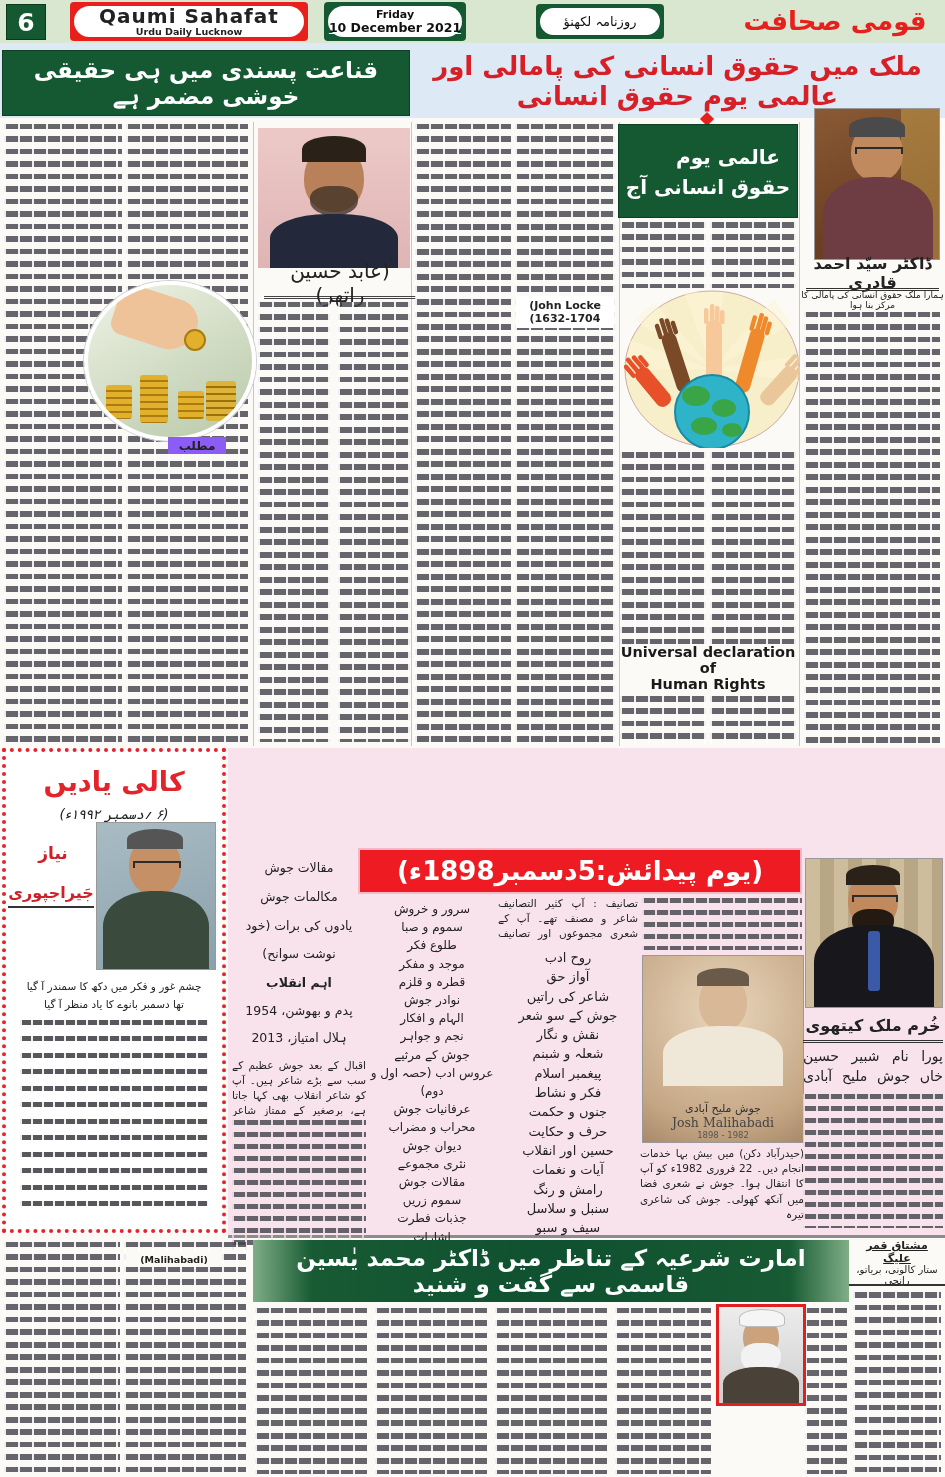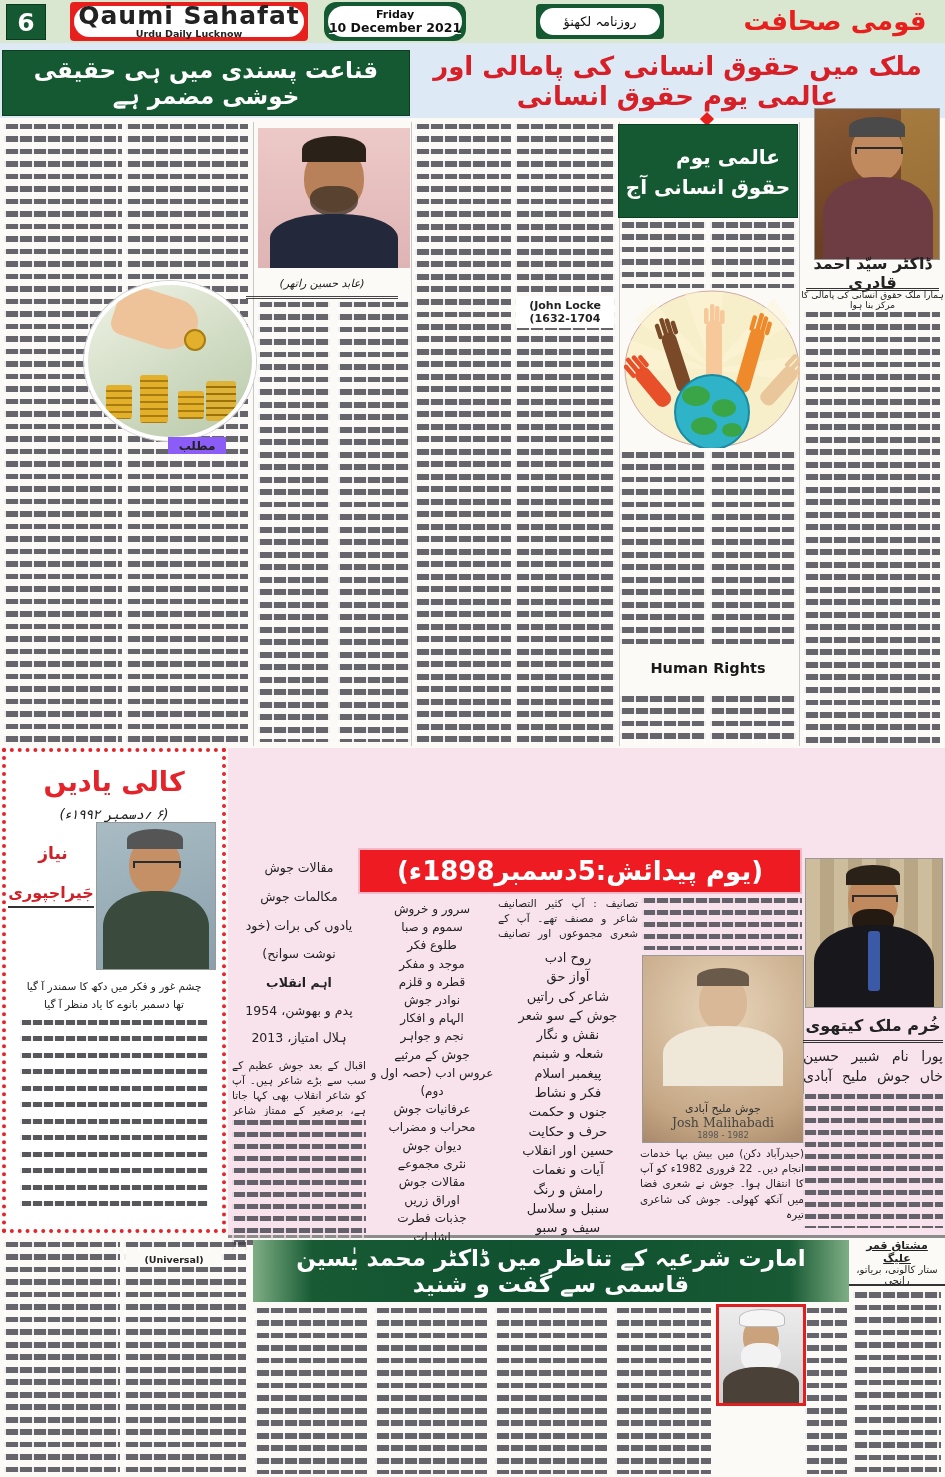--- a/index.html
+++ b/index.html
@@ -40,26 +40,26 @@
 </head>
 <body>
 
 <div class="page">
 
   <div class="abs" style="left:0;top:0;width:945px;height:43px;background:#d9e7d0;border-bottom:1px solid #b9cdb0;">
     <div class="abs ctr greenbox" style="left:6px;top:4px;width:38px;height:34px;font-size:25px;font-weight:800;border:1px solid #0a3a1e;">6</div>
 
     <div class="abs" style="left:70px;top:2px;width:238px;height:39px;background:#e8201d;border-radius:4px;">
       <div class="pill col">
-        <div style="font-size:25px;font-weight:800;letter-spacing:1px;line-height:1;">Qaumi Sahafat</div>
+        <div style="font-size:20px;font-weight:800;letter-spacing:1px;line-height:1;">Qaumi Sahafat</div>
         <div style="font-size:9.5px;font-weight:700;line-height:1.2;">Urdu Daily Lucknow</div>
       </div>
     </div>
 
-    <div class="abs greenbox" style="left:324px;top:2px;width:142px;height:39px;border-radius:12px;text-decoration:underline;">
+    <div class="abs greenbox" style="left:324px;top:2px;width:142px;height:39px;border-radius:4px;text-decoration:underline;">
       <div class="pill col">
         <div style="font-size:11px;font-weight:700;color:#111;line-height:1.1;">Friday</div>
         <div style="font-size:12.5px;font-weight:800;color:#111;line-height:1.1;">10 December 2021</div>
       </div>
     </div>
 
     <div class="abs greenbox" style="left:536px;top:4px;width:128px;height:35px;border-radius:4px;">
       <div class="pill ctr rtl" style="font-size:13px;color:#111;">روزنامہ لکھنؤ</div>
     </div>
 
@@ -88,21 +88,21 @@
   </div>
 
   <div class="abs ctr rtl" style="left:168px;top:437px;width:58px;height:17px;background:#8b5cf6;font-size:12px;font-weight:700;">مطلب</div>
 
   <div class="abs photo" style="left:258px;top:128px;width:152px;height:140px;background:linear-gradient(180deg,#ecc9c7,#dfb4b4);">
     <div class="head" style="left:46px;top:16px;width:60px;height:68px;background:#b9815a;"></div>
     <div class="hair" style="left:44px;top:8px;width:64px;height:26px;"></div>
     <div class="beard" style="left:52px;top:58px;width:48px;height:30px;background:#3a2d22;opacity:.75;"></div>
     <div class="torso" style="left:12px;top:86px;width:128px;height:54px;background:#23283a;"></div>
   </div>
-  <div class="abs ctr rtl" style="left:246px;top:270px;width:152px;height:26px;font-size:11px;border-bottom:3px double #444;font-style:italic;">(عابد حسین راتھر)</div>
+  <div class="abs ctr rtl" style="left:264px;top:270px;width:152px;height:26px;font-size:20px;border-bottom:3px double #444;">(عابد حسین راتھر)</div>
   <div class="abs sim" style="left:258px;top:302px;width:72px;height:440px;"></div>
   <div class="abs sim" style="left:338px;top:302px;width:72px;height:440px;"></div>
 
   <div class="abs sim" style="left:415px;top:124px;width:96px;height:620px;"></div>
   <div class="abs sim" style="left:515px;top:124px;width:100px;height:620px;"></div>
   <div class="abs col" style="left:516px;top:296px;width:98px;height:32px;background:#fff;font-size:11px;font-weight:600;">
     <div>(John Locke</div>
     <div>(1632-1704</div>
   </div>
 
@@ -168,20 +168,21 @@
         <ellipse cx="80" cy="136" rx="13" ry="9" fill="#3aa546"></ellipse>
         <ellipse cx="108" cy="140" rx="10" ry="7" fill="#3aa546"></ellipse>
       </g>
     </svg>
   </div>
 
   <div class="abs sim" style="left:620px;top:452px;width:86px;height:192px;"></div>
   <div class="abs sim" style="left:710px;top:452px;width:86px;height:192px;"></div>
 
   <div class="abs col" style="left:620px;top:646px;width:176px;height:44px;background:#fbfaf6;font-size:14.5px;font-weight:600;color:#1a1a1a;">
+    <div>Universal declaration of</div>
     <div>Human Rights</div>
   </div>
   <div class="abs sim" style="left:620px;top:696px;width:86px;height:48px;"></div>
   <div class="abs sim" style="left:710px;top:696px;width:86px;height:48px;"></div>
 
   <div class="abs photo" style="left:814px;top:108px;width:124px;height:150px;background:linear-gradient(160deg,#8a5a34,#6b3f22 70%);border:1px solid #999;">
     <div class="abs" style="left:86px;top:0;width:38px;height:150px;background:#caa24e;opacity:.5;"></div>
     <div class="head" style="left:36px;top:14px;width:52px;height:58px;background:#c08a5e;"></div>
     <div class="hair" style="left:34px;top:8px;width:56px;height:20px;background:#4a4a4a;"></div>
     <div class="glasses" style="left:40px;top:38px;width:44px;"></div>
@@ -237,21 +238,21 @@
         <div class="witem">نوادر جوش</div>
         <div class="witem">الہام و افکار</div>
         <div class="witem">نجم و جواہر</div>
         <div class="witem">جوش کے مرثیے</div>
         <div class="witem">عروس ادب (حصہ اول و دوم)</div>
         <div class="witem">عرفانیات جوش</div>
         <div class="witem">محراب و مضراب</div>
         <div class="witem">دیوان جوش</div>
         <div class="witem">نثری مجموعے</div>
         <div class="witem">مقالات جوش</div>
-        <div class="witem">اوراق زریں</div>
+        <div class="witem">سموم زریں</div>
         <div class="witem">جذبات فطرت</div>
         <div class="witem">اشارات</div>
       </div>
 
     <div class="abs rtl" style="left:270px;top:148px;width:140px;">
       <div class="small-ur" style="height:48px;overflow:hidden;">تصانیف : آپ کثیر التصانیف شاعر و مصنف تھے۔ آپ کے شعری مجموعوں اور تصانیف میں مندرجہ ذیل نام اہم ہیں۔</div>
       <div style="text-align:center;font-size:13px;line-height:19.3px;margin-top:4px;">
           <div class="witem">روح ادب</div>
           <div class="witem">آواز حق</div>
           <div class="witem">شاعر کی راتیں</div>
@@ -291,21 +292,21 @@
       <div class="torso" style="left:8px;top:66px;width:120px;height:82px;background:#17171c;"></div>
       <div class="abs" style="left:62px;top:72px;width:12px;height:60px;background:#3a5aa8;border-radius:3px;"></div>
     </div>
     <div class="abs ctr rtl" style="left:575px;top:262px;width:140px;height:30px;font-size:16px;font-weight:800;border-bottom:3px double #333;">خُرم ملک کیتھوی</div>
     <div class="abs small-ur rtl" style="left:575px;top:298px;width:140px;height:44px;overflow:hidden;font-size:14px;">پورا نام شبیر حسین خاں جوش ملیح آبادی اردو ادب کے نامور اور قادر الکلام شاعر تھے۔ آپ</div>
     <div class="abs simp" style="left:575px;top:346px;width:140px;height:134px;"></div>
   </div>
 
   <div class="abs sim" style="left:4px;top:1242px;width:116px;height:230px;"></div>
   <div class="abs sim" style="left:124px;top:1242px;width:122px;height:230px;"></div>
-  <div class="abs ctr" style="left:126px;top:1252px;width:96px;height:14px;background:#fbfaf6;font-size:9.5px;font-weight:600;">(Universal)</div>
+  <div class="abs ctr" style="left:126px;top:1252px;width:96px;height:14px;background:#fbfaf6;font-size:9.5px;font-weight:600;">(Malihabadi)</div>
 
   <div class="abs ctr rtl" style="left:253px;top:1240px;width:596px;height:62px;color:#fff;font-size:23px;font-weight:800;
               background:linear-gradient(90deg,#7fae85,#175a33 10%,#0f5130 50%,#175a33 90%,#7fae85);">امارت شرعیہ کے تناظر میں ڈاکٹر محمد یٰسین قاسمی سے گفت و شنید</div>
 
   <div class="abs ctr rtl" style="left:851px;top:1240px;width:92px;height:24px;font-size:11px;font-weight:800;text-decoration:underline;">مشتاق قمر علیگ</div>
   <div class="abs ctr rtl" style="left:849px;top:1266px;width:96px;height:18px;font-size:10px;border-bottom:2px solid #333;">ستار کالونی، بریاتو، رانچی</div>
   <div class="abs sim" style="left:853px;top:1292px;width:88px;height:180px;"></div>
 
   <div class="abs sim" style="left:255px;top:1308px;width:112px;height:166px;"></div>
   <div class="abs sim" style="left:375px;top:1308px;width:112px;height:166px;"></div>

